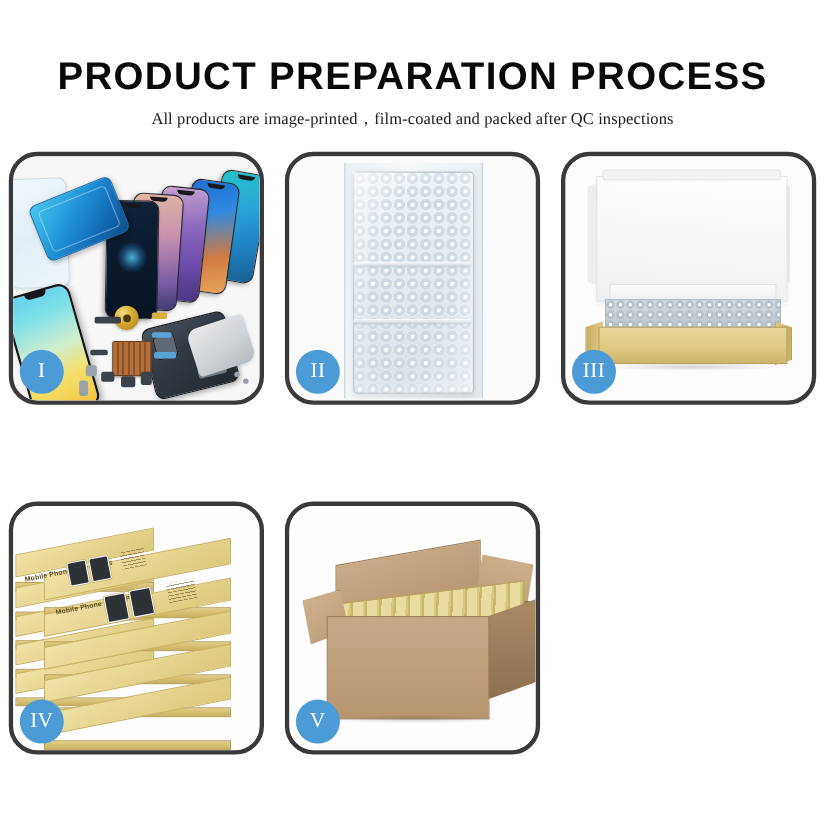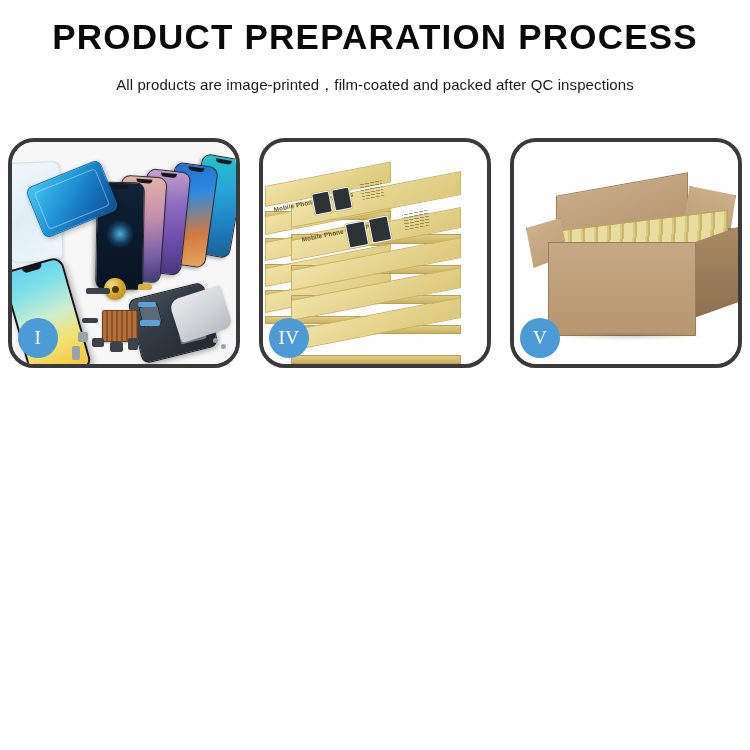--- a/index.html
+++ b/index.html
@@ -16,30 +16,30 @@
 
   
   .header { position: absolute; left: 0; top: 0; width: 750px; text-align: center; }
   .title {
     font-family: "Liberation Sans", sans-serif;
     font-size: 35px;
     font-weight: 700;
     letter-spacing: 1.2px;
     color: #0a0a0a;
     margin: 0;
-    padding-top: 19px;
+    padding-top: 52px;
     line-height: 1.05;
     white-space: nowrap;
   }
   .subtitle {
-    font-family: Liberation Sans, sans-serif;
+    font-family: Liberation Serif, serif;
     font-size: 15px;
     font-weight: 400;
     color: #1a1a1a;
-    margin: 10px;
+    margin: 0;
     padding-top: 10px;
     letter-spacing: 0.1px;
     white-space: nowrap;
   }
 
   
   .grid {
     position: absolute;
     left: 8px; top: 138px;
     width: 734px; height: 548px;
@@ -440,21 +440,48 @@
         <div class="prt" style="left:116px; top:196px; width:10px; height:12px;"></div>
         <div class="prt blu" style="left:128px; top:178px; width:20px; height:6px;"></div>
         <div class="prt lt" style="left:60px; top:204px; width:8px; height:14px;"></div>
         <div class="prt lt" style="right:18px; top:196px; width:5px; height:5px; border-radius:50%;"></div>
         <div class="prt lt" style="right:10px; top:202px; width:5px; height:5px; border-radius:50%;"></div>
         <div class="p1-tool"></div>
       </div>
       <div class="badge">I</div>
     </div>
 
-
+    <div class="panel">
+      <div class="panel-inner">
+        <div class="p2-bg"></div>
+        <div class="p2-sleeve"></div>
+        <div class="p2-bubbles"></div>
+        <div class="p2-seam" style="top:96px;"></div>
+        <div class="p2-seam" style="top:148px;"></div>
+        <div class="p2-sheen"></div>
+      </div>
+      <div class="badge">II</div>
+    </div>
+
+    <div class="panel">
+      <div class="panel-inner">
+        <div class="p3-bg"></div>
+        <div class="p3-lid-flapL"></div>
+        <div class="p3-lid-flapR"></div>
+        <div class="p3-lid"></div>
+        <div class="p3-lid-tab"></div>
+        <div class="p3-foam"></div>
+        <div class="p3-content"></div>
+        <div class="p3-frontL"></div>
+        <div class="p3-frontR"></div>
+        <div class="p3-front"></div>
+        <div class="p3-shadow"></div>
+      </div>
+      <div class="badge">III</div>
+    </div>
 
     <div class="panel">
       <div class="panel-inner">
         <div class="p4-bg"></div>
 
         <div class="ybox" style="left:2px; top:44px; width:124px; height:34px;">
           <div class="top"></div>
           <div class="side"></div>
         </div>
         <div class="ybox" style="left:2px; top:74px; width:124px; height:30px;">

